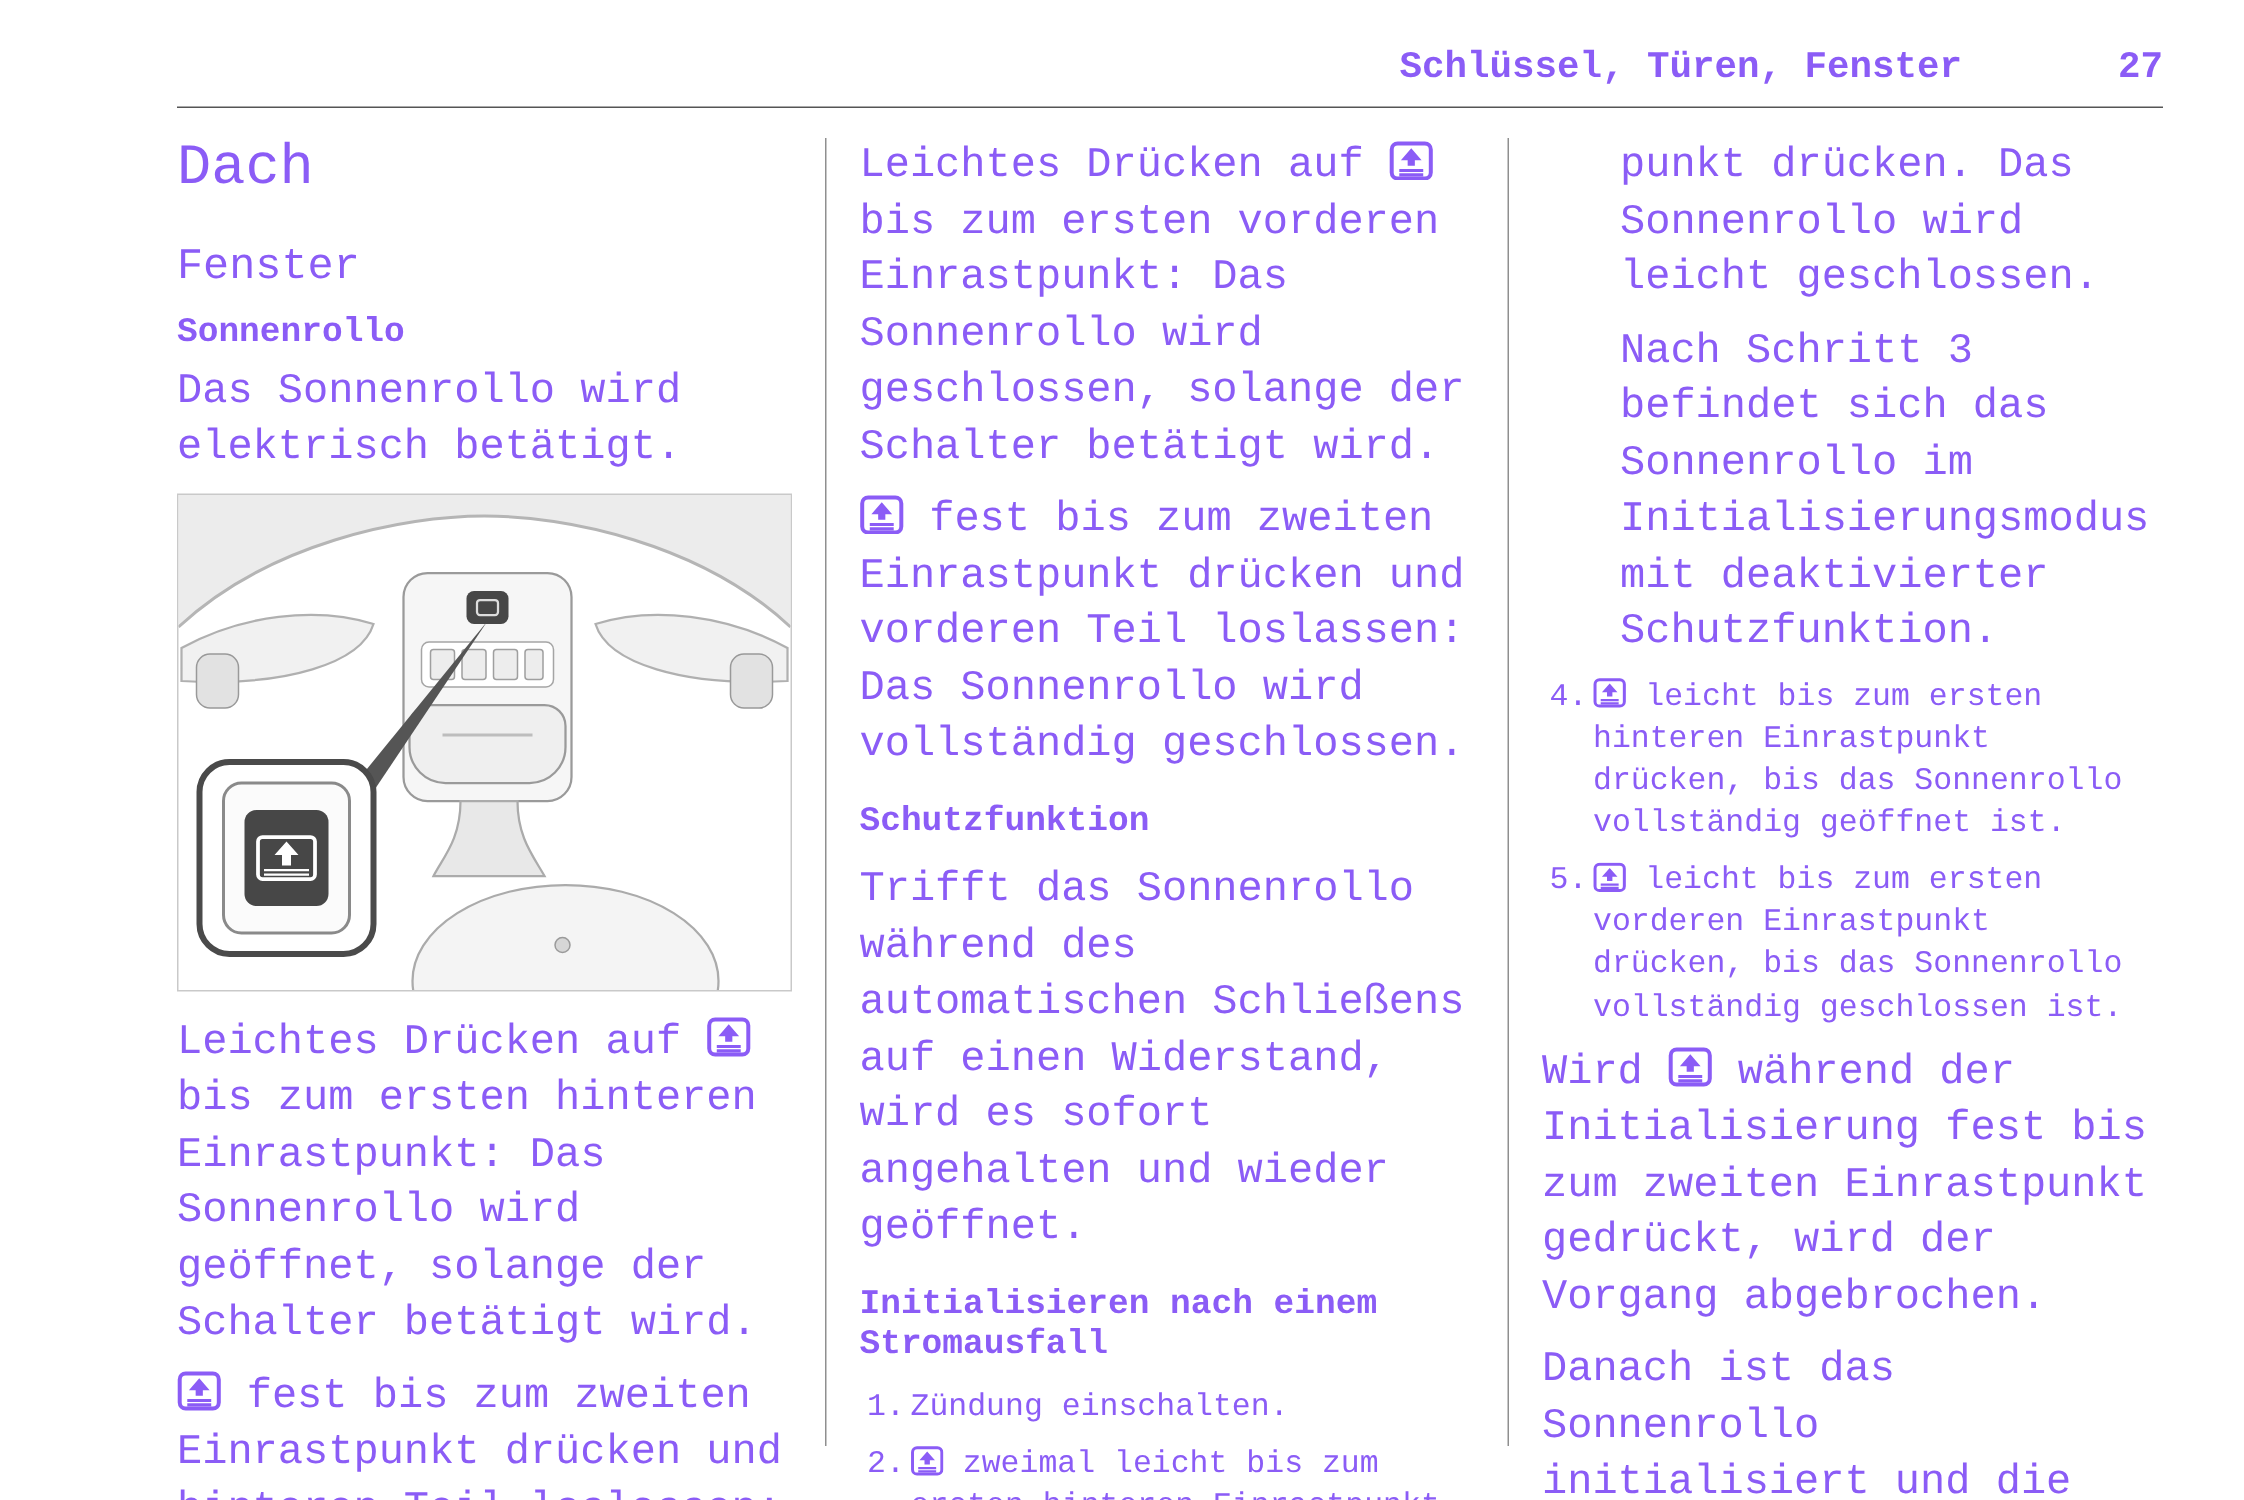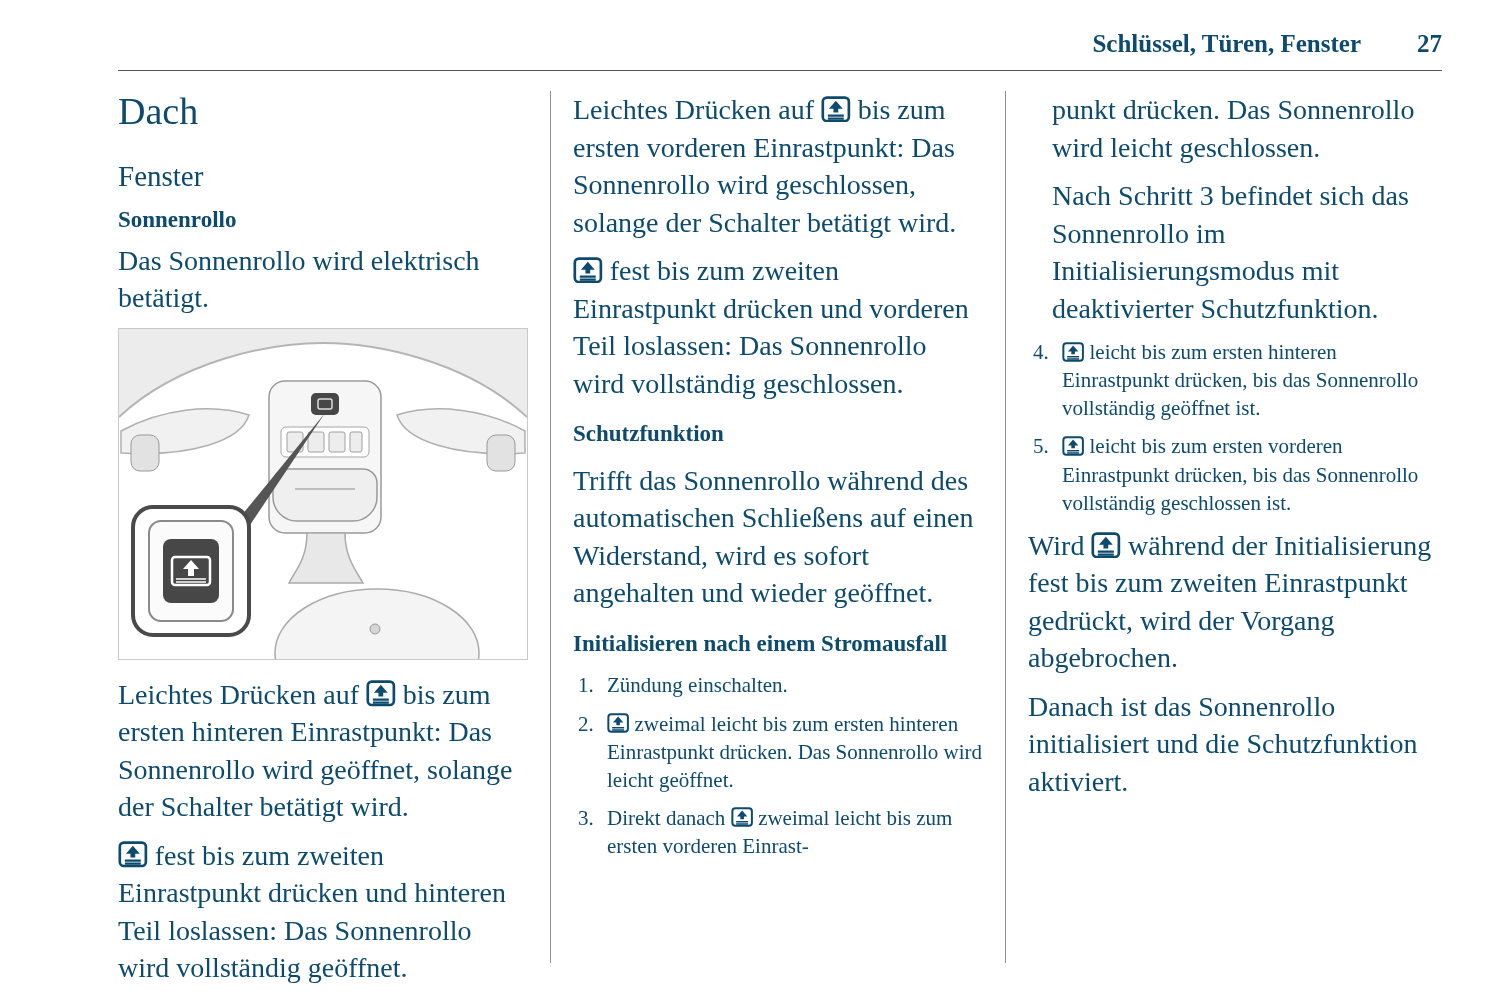--- a/index.html
+++ b/index.html
@@ -1,40 +1,40 @@
 <!DOCTYPE html>
 <html><head>
 <meta charset="utf-8">
 <style>
   * { box-sizing: border-box; }
   html, body { margin: 0; padding: 0; background: #ffffff; }
   .page {
     width: 1496px; height: 1000px;
-    background: #ffffff; color: #0c4a6e;
-    font-family: Liberation Serif, serif;
+    background: #ffffff; color: #8b5cf6;
+    font-family: Liberation Mono, monospace;
     padding: 30px 54px 0 118px;
     position: relative; overflow: hidden;
   }
   header.pagehead {
     display: flex; align-items: baseline; justify-content: flex-end;
     font-weight: 700; font-size: 25px; padding-bottom: 12px;
   }
-  .h-page { margin-left: 56px; }
+  .h-page { margin-left: 104px; }
   .rule { height: 1px; background: #555; margin-bottom: 20px; }
 
   .columns { display: flex; align-items: stretch; height: 872px; }
   .col { width: 410px; flex: none; }
   .vsep { width: 1px; background: #8f8f8f; margin: 0 22px; flex: none; }
 
   .h1 { font-size: 38px; font-weight: 400; margin: 0 0 27px; line-height: 1.1; }
   .h2 { font-size: 29px; font-weight: 400; margin: 14px 0 12px; line-height: 1.15; }
   .h3 { font-size: 23px; font-weight: 700; margin: 14px 0 8px; line-height: 1.15; }
   .hdg { font-size: 23px; font-weight: 700; margin: 18px 0 14px; line-height: 1.2; }
   .para { font-size: 28px; line-height: 1.34; margin: 0 0 11px; }
-  .indent { margin-left: 24px; }
+  .indent { margin-left: 52px; }
 
   .li { display: flex; font-size: 21px; line-height: 1.34; margin: 0 0 10px; }
   .li .num { flex: none; width: 34px; padding-left: 5px; }
   .li .txt { flex: 1; }
 
   .figure {
     width: 410px; height: 332px;
     border: 1px solid #c9c9c9; background: #fff;
     margin: 4px 0 16px;
   }

